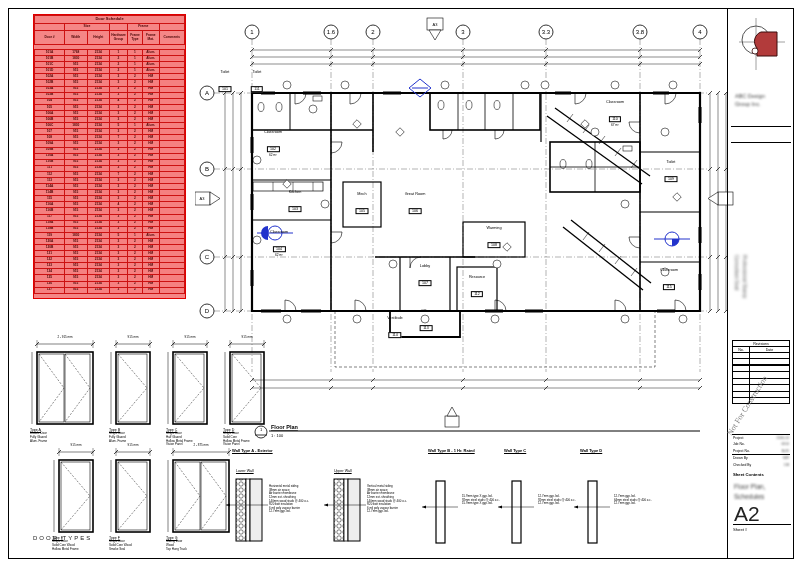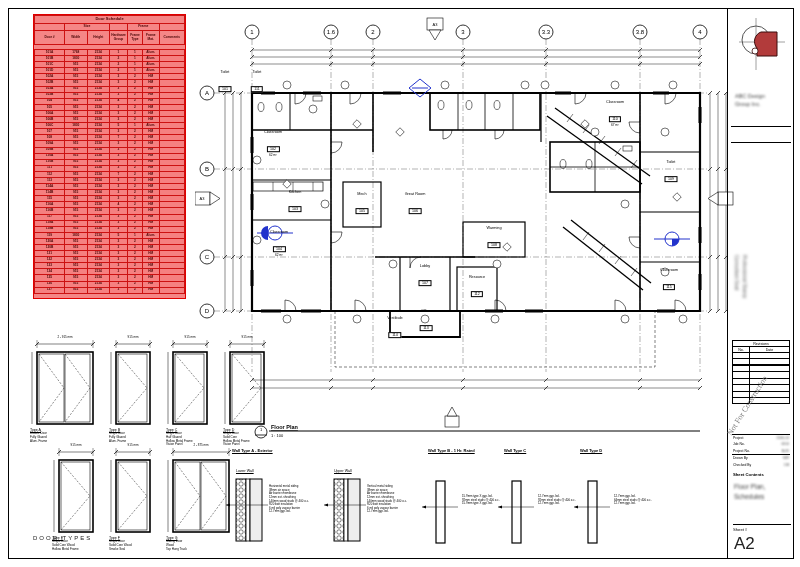--- a/index.html
+++ b/index.html
@@ -62,21 +62,21 @@
   #tb-rev2 { position:absolute; left:1px; top:355px; width:58px; }
   #tb-rev2 table { width:100%; border-collapse:collapse; }
   #tb-rev2 td { border:0.6px solid #000; height:6.4px; }
   #tb-watermark { position:absolute; left:2px; top:418px; font-size:8px; color:#777; transform:rotate(-58deg); transform-origin:left bottom; white-space:nowrap; font-family:"Liberation Serif", serif; }
   #tb-fields { position:absolute; left:1px; top:424px; width:58px; border-top:1px solid #000; }
   .tb-field { display:flex; justify-content:space-between; font-size:3.4px; line-height:1.9; padding:0 1px; }
   .tb-field.sep { border-top:0.8px solid #000; }
   #tb-contents-label { position:absolute; left:2px; top:462px; font-size:4.2px; font-weight:bold; }
   #tb-contents { position:absolute; left:3px; top:472px; font-size:6.5px; line-height:1.5; }
   #tb-sheetnum-label { position:absolute; left:2px; top:514px; font-size:4.2px; border-top:0.8px solid #000; width:58px; padding-top:2px; }
-  #tb-sheetnum { position:absolute; left:3px; top:524px; font-size:17px; color:#222; }
+  #tb-sheetnum { position:absolute; left:3px; top:492px; font-size:21px; color:#222; }
   #tb-logo { position:absolute; left:8px; top:8px; }
 </style>
 </head>
 <body>
 
 <div id="stage">
   <div id="sheet-border"></div>
 
   <div id="door-schedule">
     <table>

